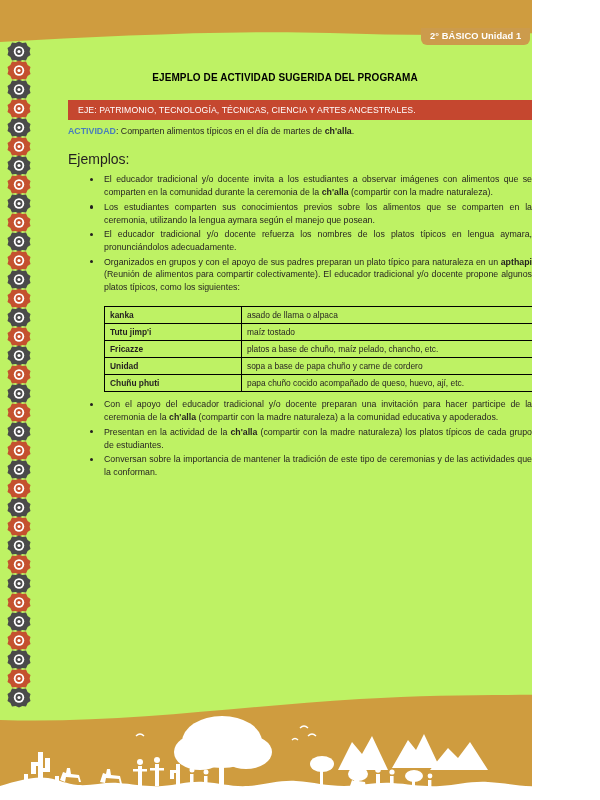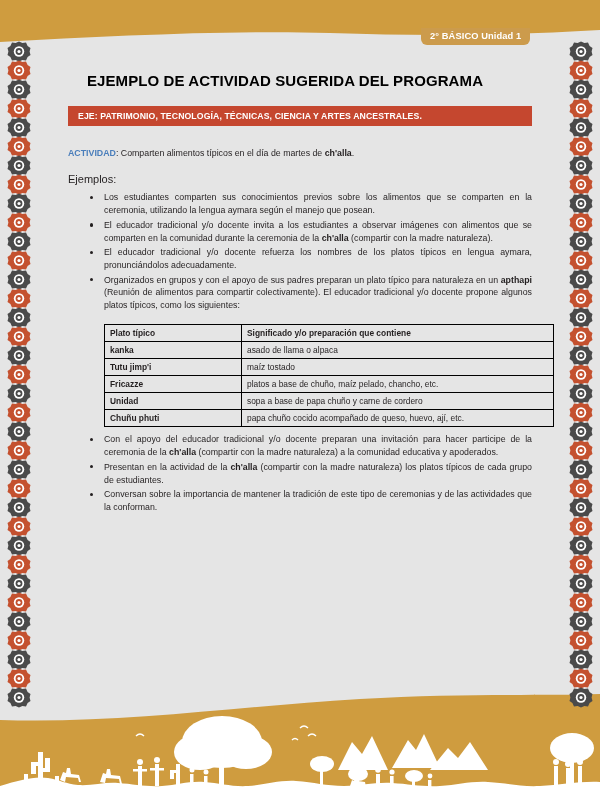--- a/index.html
+++ b/index.html
@@ -11,24 +11,24 @@
     height: 800px;
     background: #ffffff;
     font-family: "Liberation Sans", sans-serif;
     overflow: hidden;
     position: relative;
   }
 
   .page {
     position: absolute;
     inset: 0;
-    width: 600px;
+    width: 532px;
     height: 800px;
     overflow: hidden;
-    background: #e5e5e5;
+    background: #bef264;
   }
 
   
   .top-band {
     position: absolute;
     top: 0; left: 0;
     width: 600px;
     height: 46px;
     z-index: 1;
     pointer-events: none;
@@ -79,55 +79,55 @@
     top: 0; left: 0;
     width: 600px;
     z-index: 4;
     padding: 0;
   }
 
   .doc-title {
     margin: 0;
     padding: 72px 70px 0 40px;
     text-align: center;
-    font-size: 15px;
+    font-size: 10px;
     font-weight: bold;
     color: #000;
     letter-spacing: .1px;
   }
 
   .eje-banner {
     margin: 17px 68px 0 68px;
     background: #c5472f;
     color: #ffffff;
     font-size: 8.7px;
-    font-weight: bold;
+    font-weight: normal;
     padding: 5px 8px 5px 10px;
     letter-spacing: .1px;
   }
 
   .body-block {
     padding: 0 68px 0 68px;
   }
 
   .activity-line {
-    margin-top: 21px;
+    margin-top: 5px;
     font-size: 8.8px;
     color: #231f20;
     line-height: 1.42;
   }
   .activity-label {
     color: #4a7ebb;
     font-weight: bold;
   }
   .strong { font-weight: bold; }
 
   .examples-label {
     margin-top: 14px;
-    font-size: 11px;
+    font-size: 14px;
     color: #231f20;
   }
 
   ul.bullets {
     margin: 6px 0 0 0;
     padding: 0 0 0 22px;
     list-style: none;
   }
   ul.bullets > li {
     position: relative;
@@ -394,32 +394,28 @@
 
     <div class="body-block">
 
       <div class="activity-line">
         <span class="activity-label">ACTIVIDAD</span><span>: </span><span>Comparten alimentos típicos en el día de martes de </span><span class="strong">ch'alla</span><span>.</span>
       </div>
 
       <div class="examples-label">Ejemplos:</div>
 
       <ul class="bullets">
+          <li><span>El educador tradicional y/o docente invita a los estudiantes a observar imágenes con alimentos que se comparten en la comunidad durante la ceremonia de la </span><span class="strong">ch'alla</span><span> (compartir con la madre naturaleza).</span></li>
           <li><span>Los estudiantes comparten sus conocimientos previos sobre los alimentos que se comparten en la ceremonia, utilizando la lengua aymara según el manejo que posean.</span></li>
-          <li><span>El educador tradicional y/o docente invita a los estudiantes a observar imágenes con alimentos que se comparten en la comunidad durante la ceremonia de la </span><span class="strong">ch'alla</span><span> (compartir con la madre naturaleza).</span></li>
           <li><span>El educador tradicional y/o docente refuerza los nombres de los platos típicos en lengua aymara, pronunciándolos adecuadamente.</span></li>
           <li><span>Organizados en grupos y con el apoyo de sus padres preparan un plato típico para naturaleza en un </span><span class="strong">apthapi</span><span> (Reunión de alimentos para compartir colectivamente). El educador tradicional y/o docente propone algunos platos típicos, como los siguientes:</span></li>
         </ul>
 
       <table class="dishes">
         <tbody>
-            <tr class="head">
-              <td class="c1">Plato típico</td>
-              <td class="c2">Significado y/o preparación que contiene</td>
-            </tr>
             <tr>
               <td class="c1">kanka</td>
               <td class="c2">asado de llama o alpaca</td>
             </tr>
             <tr>
               <td class="c1">Tutu jimp'i</td>
               <td class="c2">maíz tostado</td>
             </tr>
             <tr>
               <td class="c1">Fricazze</td>

